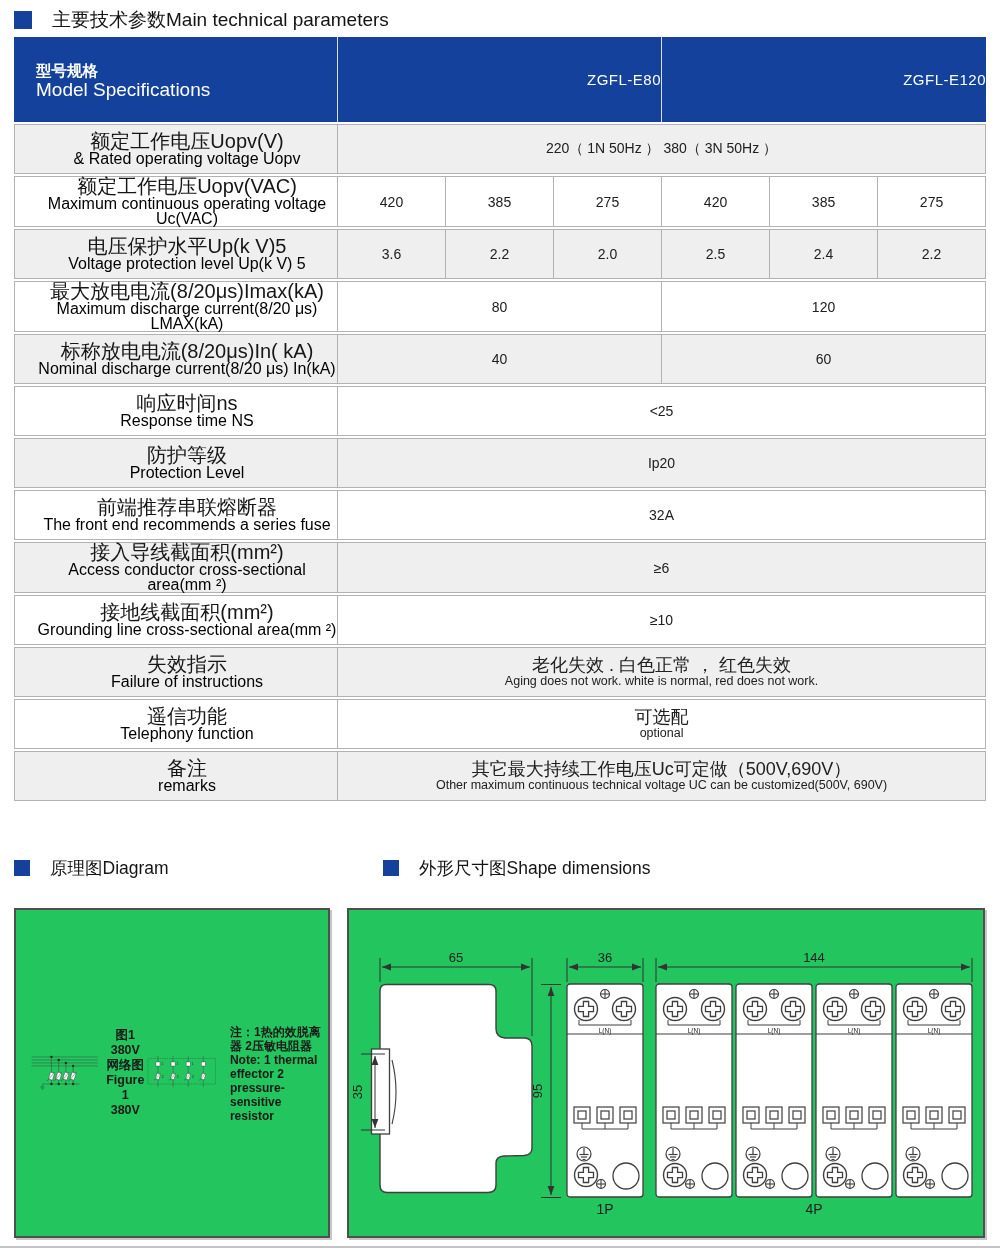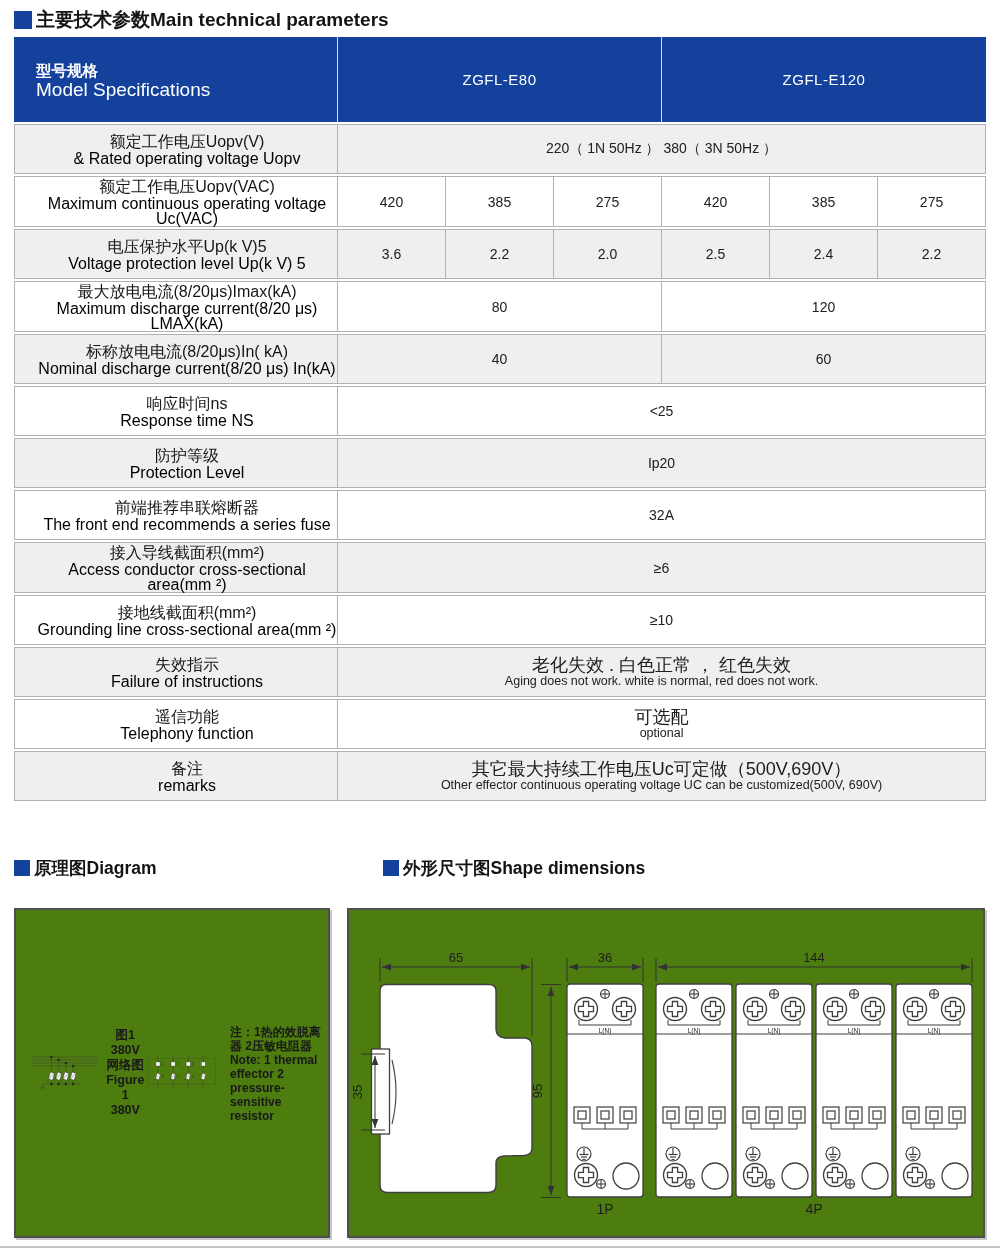--- a/index.html
+++ b/index.html
@@ -1,54 +1,54 @@
 <!DOCTYPE html>
 <html><head>
 <meta charset="utf-8">
 <style>
   * { margin:0; padding:0; box-sizing:border-box; }
   html,body { background:#fff; }
   body {
     width:1000px; height:1251px; position:relative; overflow:hidden;
     font-family:"Liberation Sans","DejaVu Sans",sans-serif; color:#1f1f1f;
   }
-  .sec-title { position:absolute; display:flex; align-items:center; gap:4px; font-weight:700; color:#141414; }
+  .sec-title { position:absolute; display:flex; align-items:center; gap:20px; font-weight:400; color:#141414; }
   .sec-title .bullet { display:inline-block; background:#14419c; }
   .title-main { left:14px; top:7px; font-size:19px; }
   .title-main .bullet { width:18px; height:18px; }
   .title-sub { font-size:17.5px; }
   .title-diagram { left:14px; top:856px; }
   .title-shape  { left:383px; top:856px; }
   .title-sub .bullet { width:16px; height:16px; }
 
   table.spec { position:absolute; left:14px; top:35px; width:972px;
     border-collapse:separate; border-spacing:0 2px; table-layout:fixed; }
   table.spec th {
     background:#14419c; color:#fff; height:85px; font-weight:400;
     text-align:center; vertical-align:middle;
   }
   table.spec th.lblh { text-align:left; padding-left:22px; }
   table.spec th .cn { font-size:15.5px; font-weight:700; display:block; line-height:20px; }
   table.spec th .en { font-size:19px; display:block; line-height:17px; }
   table.spec th.model { font-size:15px; letter-spacing:.5px; }
-  table.spec th:not(:first-child) { border-left:1px solid #d9deeb; }
+  table.spec th:not(:first-child) { border-left:1px solid #d9deeb;text-align:right; }
   table.spec td { height:50px; vertical-align:middle; text-align:center;
     border-top:1px solid #b2b2b2; border-bottom:1px solid #b2b2b2; border-left:1px solid #b2b2b2; }
   table.spec td:last-child { border-right:1px solid #b2b2b2; }
   table.spec tbody tr:nth-child(odd) td { background:#efefef; }
   table.spec tbody tr:nth-child(even) td { background:#ffffff; }
   td.lbl { text-align:left; padding-left:22px; }
-  td.lbl .cn { display:block; font-size:16px; line-height:19px; color:#161616; }
+  td.lbl .cn { display:block; font-size:20px; line-height:19px; color:#161616; }
   td.lbl .en { display:block; font-size:16px; line-height:15px; color:#000000; }
   td.val { font-size:14px; color:#202020; }
   td.val .cn2 { display:block; font-size:18px; line-height:18px; }
   td.val .en2 { display:block; font-size:12.5px; line-height:15px; }
 
   .box { position:absolute; top:908px; height:330px; border:2px solid #4f4f4f;
-    background:#4d7c0f; box-shadow:2px 2px 0 #c6c6c6; }
+    background:#22c55e; box-shadow:2px 2px 0 #c6c6c6; }
   .box-diagram { left:14px; width:316px; display:flex; flex-direction:row; align-items:center; }
   .box-shape { left:347px; width:638px; }
   .fig-cap { text-align:center; font-size:12.5px; line-height:15px; font-weight:600; color:#191919; }
   .fig-note { width:100%; font-size:12px; line-height:14px; padding:2px 6px 0 10px; color:#191919; font-weight:600; }
   svg text { font-family:"Liberation Sans","DejaVu Sans",sans-serif; fill:#1f1f1f; }
   .bottom-rule { position:absolute; left:0; top:1246px; width:1000px; height:2px; background:#c4c4c4; }
 </style>
 </head>
 <body>
 
@@ -180,21 +180,21 @@
         <span class="en2">optional</span>
       </td>
     </tr>
     <tr>
       <td class="lbl">
         <span class="cn">备注</span>
         <span class="en">remarks</span>
       </td>
       <td class="val" colspan="6">
         <span class="cn2">其它最大持续工作电压Uc可定做（500V,690V）</span>
-        <span class="en2">Other effector continuous operating voltage UC can be customized(500V, 690V)</span>
+        <span class="en2">Other maximum continuous technical voltage UC can be customized(500V, 690V)</span>
       </td>
     </tr>
   </tbody>
 </table>
 
 <div class="sec-title title-sub title-diagram">
   <span class="bullet"></span>
   <span><span>原理图</span><span>Diagram</span></span>
 </div>
 <div class="sec-title title-sub title-shape">

